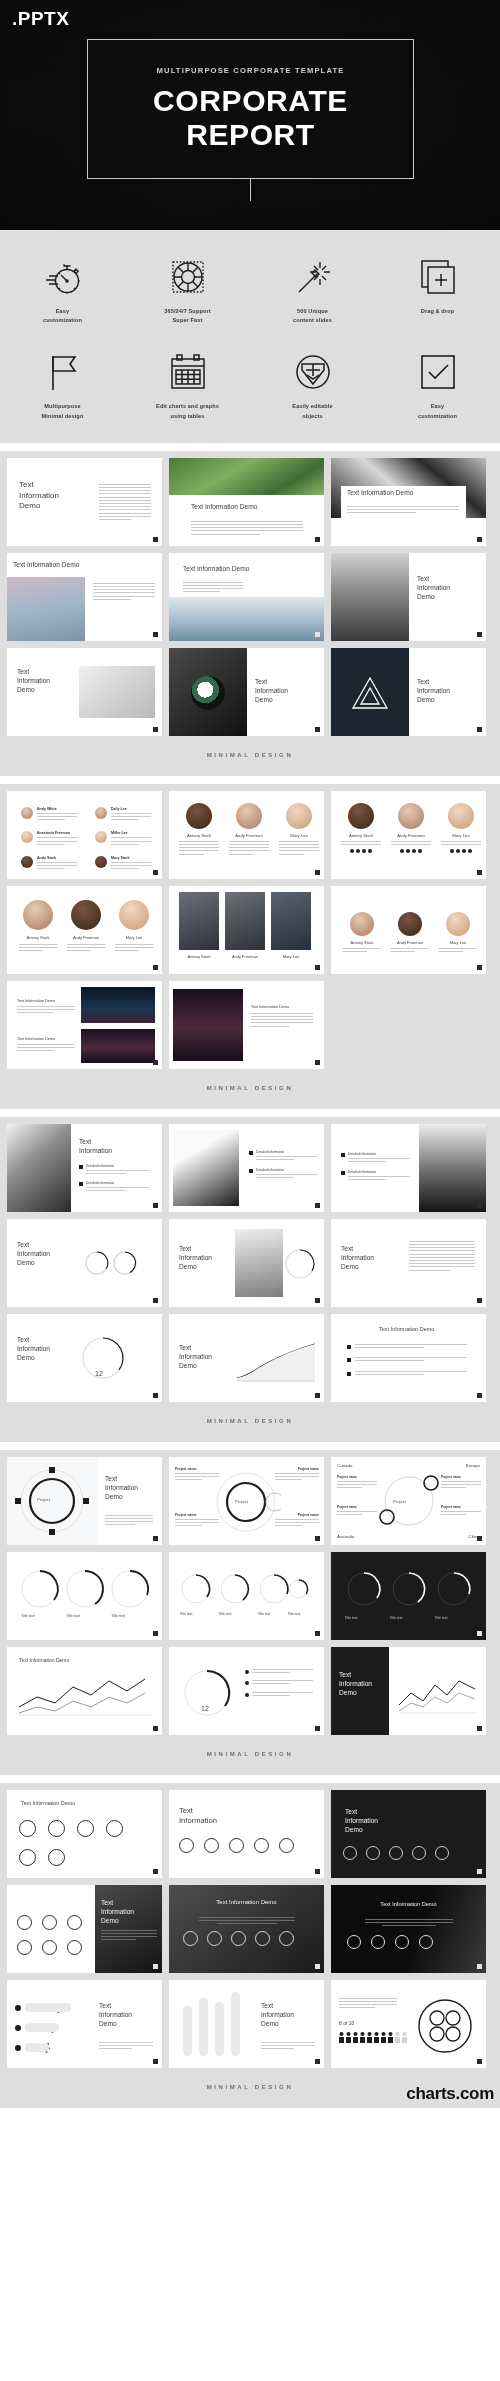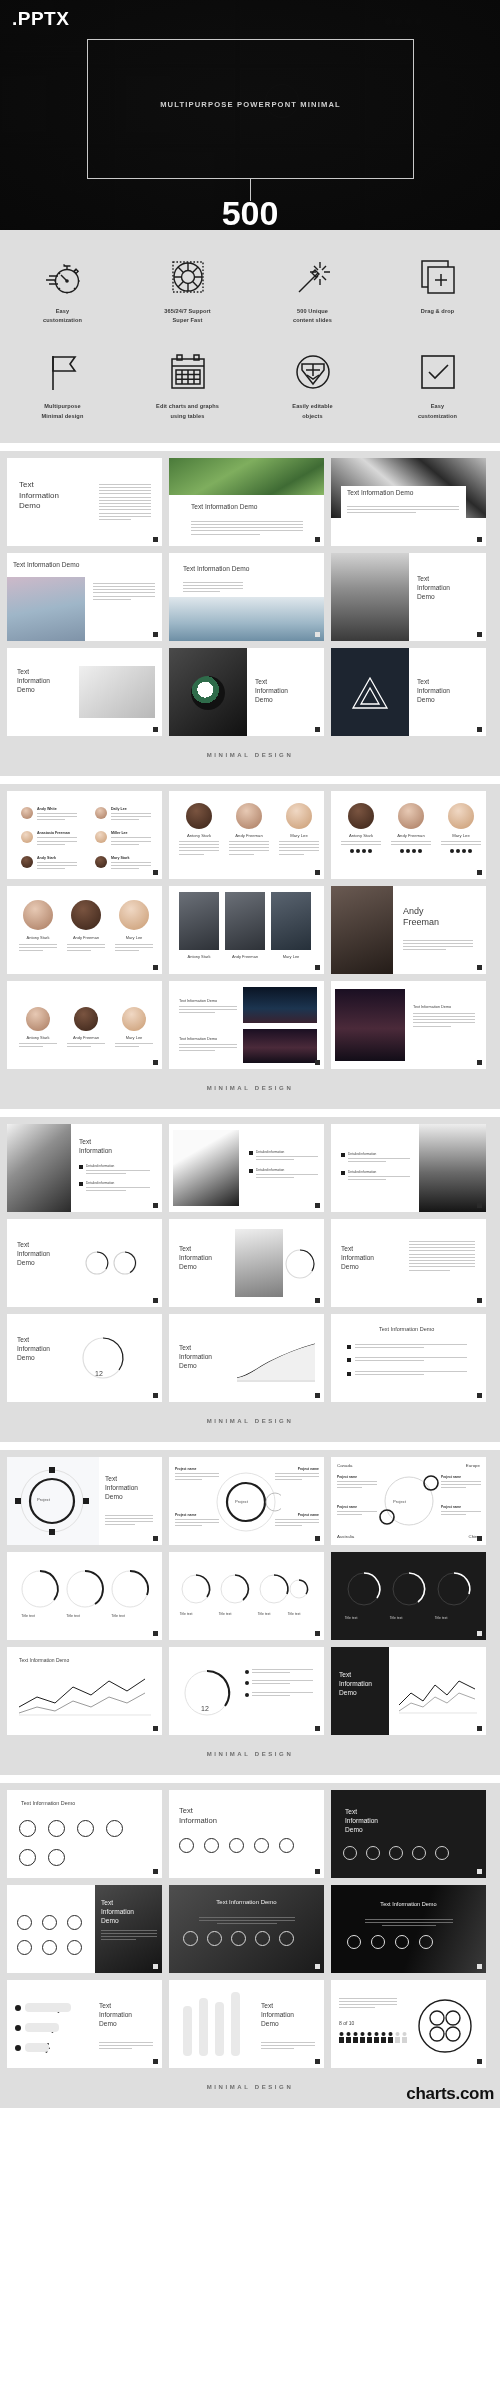--- a/index.html
+++ b/index.html
@@ -157,28 +157,28 @@
       <div class="bgimg" style="left:150px;top:152px;width:64px;height:78px;background:#2a2a2a"></div>
       <div class="bgcell" style="left:240px;top:148px;width:120px;height:86px"></div>
       <div class="bgcell" style="left:365px;top:148px;width:140px;height:86px"></div>
       <div class="bcirc" style="left:420px;top:160px;width:60px;height:60px"></div>
     </div>
     <div class="hero-vign"></div>
 
     <div class="pptx">.PPTX</div>
 
     <div class="hero-frame">
-      <div class="hero-sub">MULTIPURPOSE POWERPONT MINIMAL</div>
+      <div class="hero-sub">MULTIPURPOSE CORPORATE TEMPLATE</div>
+      <div class="hero-title">
+        <div>CORPORATE</div>
+        <div>REPORT</div>
+      </div>
     </div>
     <div class="hero-stem"></div>
 
-    <div class="hero-count">
-      <div class="num">500</div>
-
-    </div>
   </div>
 
   <div class="features">
     <div class="frow">
 
       <div class="fcell">
         <div class="ficon">
           <svg width="40" height="40" viewBox="0 0 40 40" fill="none" stroke="#1d1d1d" stroke-width="1.4">
             <circle cx="24" cy="24" r="11.5"></circle>
             <path d="M24 12.5V9 M20.5 9h7 M23 9.5l-2.5-2 M31.5 14l2-2"></path>
@@ -599,34 +599,20 @@
       <div class="slide">
         <div class="ph port" style="left:10px;top:6px;width:40px;height:58px"></div>
         <div class="ph port" style="left:56px;top:6px;width:40px;height:58px"></div>
         <div class="ph port" style="left:102px;top:6px;width:40px;height:58px;background:linear-gradient(160deg,#5a6470,#26303a)"></div>
         <div class="nm" style="position:absolute;left:10px;top:68px;width:40px;font-size:4px">Antony Stark</div>
         <div class="nm" style="position:absolute;left:56px;top:68px;width:40px;font-size:4px">Andy Freeman</div>
         <div class="nm" style="position:absolute;left:102px;top:68px;width:40px;font-size:4px">Mary Lee</div>
         <div class="corner"></div>
       </div>
 
-      <div class="slide">
-        <div class="ph port" style="left:0;top:0;width:62px;height:88px;background:linear-gradient(160deg,#6a5a52,#241c18)"></div>
-        <div style="position:absolute;left:72px;top:20px">
-          <div class="t-head" style="font-size:9px;line-height:1.25">Andy</div>
-          <div class="t-head" style="font-size:9px;line-height:1.25">Freeman</div>
-        </div>
-        <div class="lines" style="position:absolute;left:72px;top:50px;width:70px">
-          <div class="ln"></div>
-            <div class="ln"></div>
-            <div class="ln"></div>
-            <div class="ln short"></div>
-        </div>
-        <div class="corner"></div>
-      </div>
 
       <div class="slide">
         <div style="position:absolute;left:12px;top:26px;display:flex;gap:10px">
           <div style="width:38px;text-align:center">
               <div class="avatar" style="width:24px;height:24px;margin:0 auto"></div>
               <div class="nm" style="margin-top:4px;font-size:4px">Antony Stark</div>
               <div class="ln" style="margin-top:3px"></div>
               <div class="ln short"></div>
             </div>
           <div style="width:38px;text-align:center">

